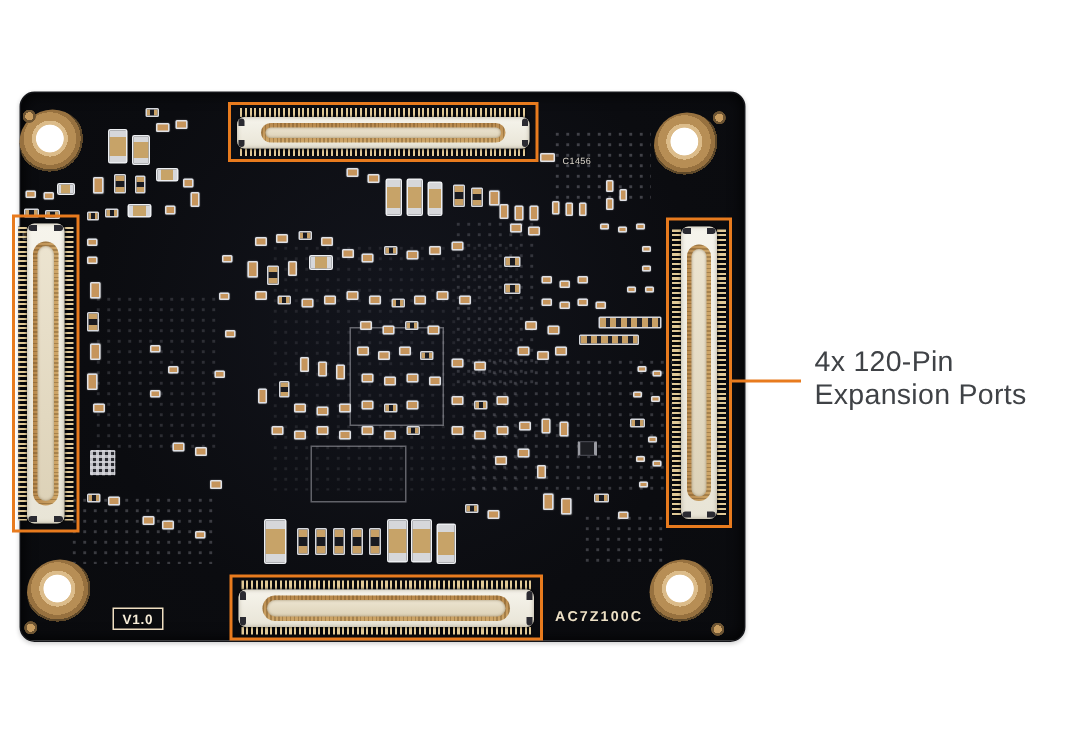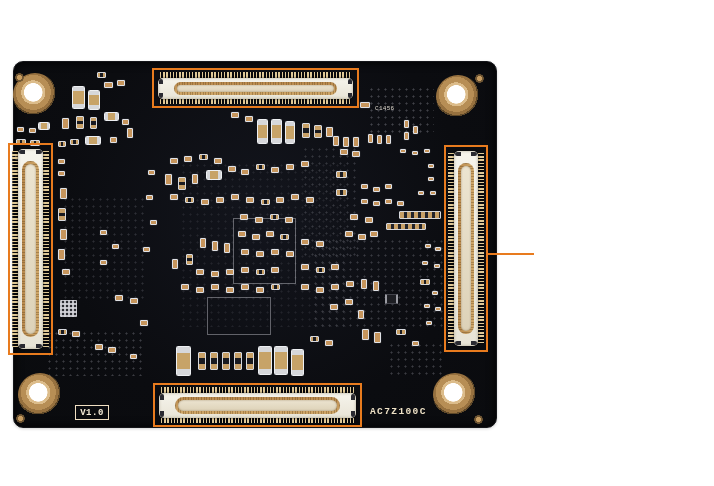--- a/index.html
+++ b/index.html
@@ -55,21 +55,21 @@
   .conn.h .slot{left:16px;right:16px;top:4px;bottom:4px;border-radius:10px;}
   .conn.v .slot{top:12px;bottom:12px;left:4px;right:4px;border-radius:10px;
                 background:linear-gradient(90deg,#b8894d,#cfa769);}
   .conn .slot .ridges{position:absolute;inset:0;border-radius:inherit;}
   .conn.h .slot .ridges{background:repeating-linear-gradient(90deg,rgba(95,65,25,.35) 0 1px,transparent 1px 2.6px);}
   .conn.v .slot .ridges{background:repeating-linear-gradient(180deg,rgba(95,65,25,.35) 0 1px,transparent 1px 2.6px);}
   .conn .slot .inner{position:absolute;inset:3px;border-radius:7px;
                      background:linear-gradient(180deg,#ece4d0,#ddd2b8);
                      box-shadow:inset 0 0 2px rgba(110,85,45,.6);}
   
-  .silk{position:absolute;color:#f2e7d2;font-family:Liberation Mono, monospace;}
+  .silk{position:absolute;color:#f2e7d2;font-family:Liberation Sans, sans-serif;}
   .version-box{left:61px;top:343px;width:34px;height:15px;border:1px solid #f0dfc2;
                display:flex;align-items:center;justify-content:center;
                font-size:9px;font-weight:bold;letter-spacing:.5px;color:#f6ecd8;}
   .model-text{left:356px;top:344px;font-size:9.5px;font-weight:bold;letter-spacing:1.4px;color:#eee1c6;}
   .cap-text{left:361px;top:43px;font-size:6px;letter-spacing:.3px;color:rgba(242,235,222,.9);}
   
   .callout-line{position:absolute;left:488px;top:253px;width:46px;height:2px;background:var(--accent,#e87b1e);}
   .annotation{position:absolute;left:543px;top:231px;font-size:19px;line-height:22px;
               letter-spacing:.2px;color:#3f4246;}
 </style>
@@ -78,20 +78,24 @@
 
 <div class="stage" id="stage">
   <div class="board" id="board">
     <div class="silk version-box">
       <span>V1.0</span>
     </div>
     <div class="silk model-text">AC7Z100C</div>
     <div class="silk cap-text">C1456</div>
   </div>
   <div class="callout-line"></div>
+  <div class="annotation" style="color: rgb(63, 66, 70);">
+    <div>4x 120-Pin</div>
+    <div>Expansion Ports</div>
+  </div>
 <div class="vias" style="position: absolute; left: 368px; top: 86px; width: 66px; height: 48px; opacity: 0.5;"></div>
     <div class="vias" style="position: absolute; left: 302px; top: 146px; width: 56px; height: 110px; opacity: 0.35;"></div>
     <div class="vias" style="position: absolute; left: 62px; top: 196px; width: 86px; height: 104px; opacity: 0.3;"></div>
     <div class="vias" style="position: absolute; left: 312px; top: 238px; width: 148px; height: 92px; opacity: 0.4;"></div>
     <div class="vias" style="position: absolute; left: 46px; top: 330px; width: 96px; height: 46px; opacity: 0.45;"></div>
     <div class="vias" style="position: absolute; left: 388px; top: 342px; width: 58px; height: 36px; opacity: 0.45;"></div>
     <div class="vias" style="position: absolute; left: 180px; top: 162px; width: 170px; height: 165px; opacity: 0.18;"></div>
     <div class="silkbox" style="position: absolute; left: 233px; top: 218px; width: 63px; height: 66px;"></div>
     <div class="silkbox" style="position: absolute; left: 207px; top: 297px; width: 64px; height: 38px;"></div>
     <div class="cmp c-b v" style="position: absolute; left: 72px; top: 86px; width: 13px; height: 23px;"></div>

